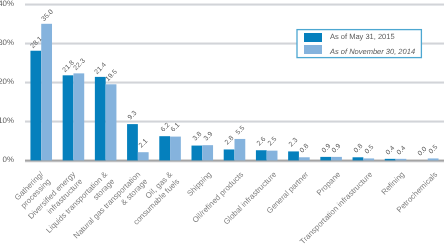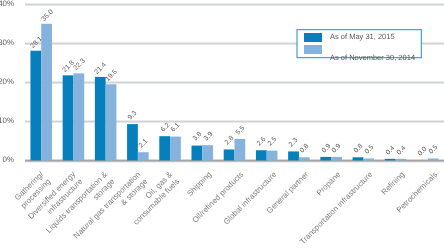--- a/index.html
+++ b/index.html
@@ -116,15 +116,15 @@
       <rect class="bar" x="395.54" y="158.84" width="10.78" height="1.56" fill="#85b3dd"></rect>
       <rect class="bar" x="427.75" y="158.45" width="10.78" height="1.95" fill="#85b3dd"></rect>
     </svg>
   <div id="legend" style="left: 0px; top: 0px; width: 444px; height: 250px;">
     <svg id="legend-border" width="444" height="250">
       <rect x="297" y="29.6" width="124.4" height="28" fill="#ffffff" stroke="#4da7d1" stroke-width="1.3"></rect>
     </svg>
   <div class="swatch" style="left: 304.2px; top: 33.1px; width: 17.8px; height: 8.6px; background: rgb(5, 128, 189);"></div>
       <div class="legtext" style="left: 330px; top: 31.6px;">As of May 31, 2015</div>
       <div class="swatch" style="left: 304.2px; top: 45.1px; width: 17.8px; height: 8.6px; background: rgb(133, 179, 221);"></div>
-      <div class="legtext" style="left: 330px; top: 53px;">As of November 30, 2014</div>
+      <div class="legtext" style="left: 330px; top: 47px; font-style: italic;">As of November 30, 2014</div>
     </div>
 </div>
 
 </body></html>

